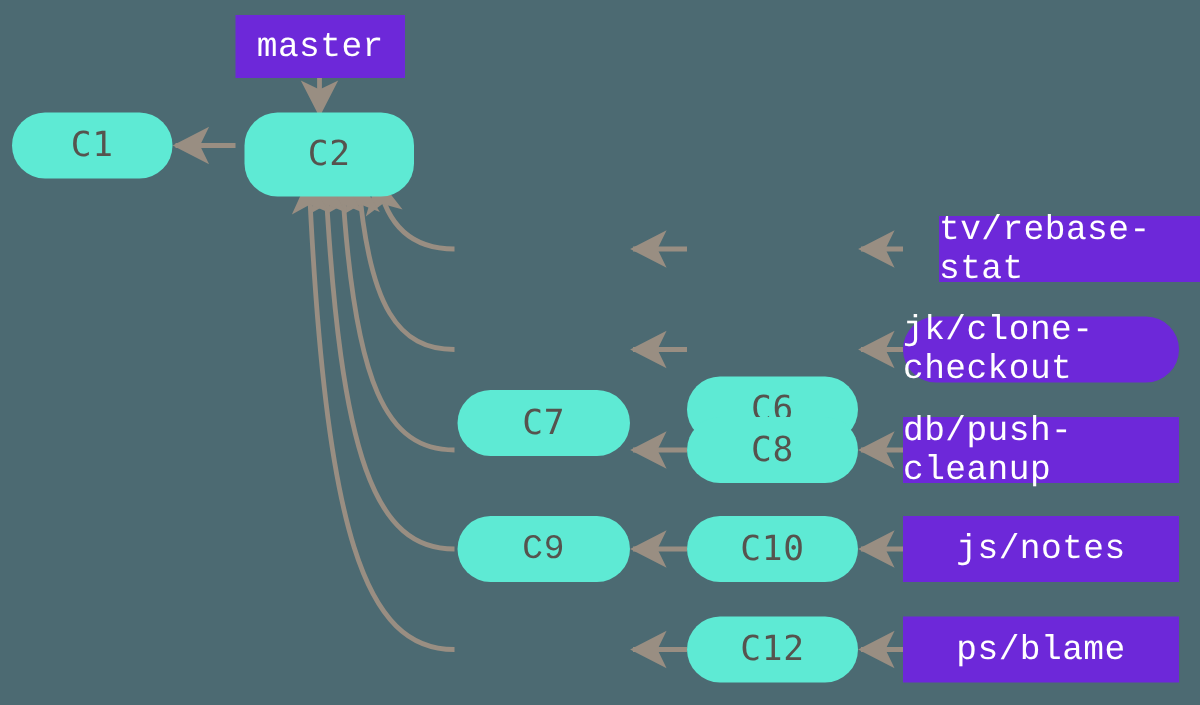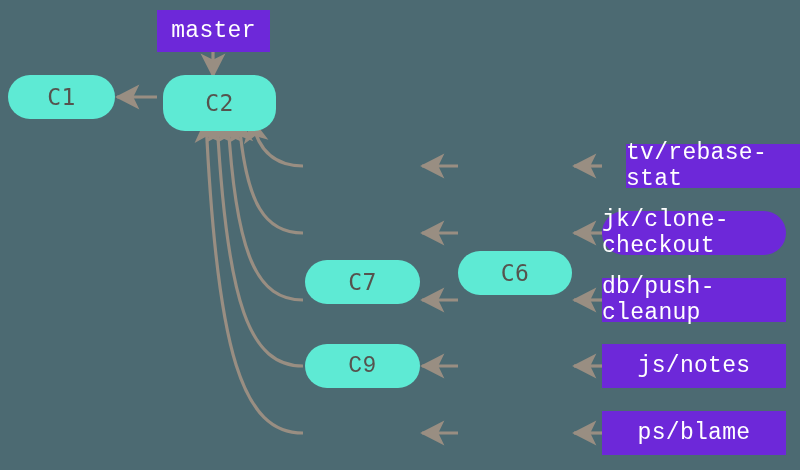--- a/index.html
+++ b/index.html
@@ -81,21 +81,24 @@
     <path d="M303,233 C266,233 246,206 239,120" fill="none" stroke="#998e82" stroke-width="3.2" marker-end="url(#ah)"></path>
     <path d="M303,300 C258,300 236,258 228,120" fill="none" stroke="#998e82" stroke-width="3.2" marker-end="url(#ah)"></path>
     <path d="M303,366 C250,366 227,306 217,120" fill="none" stroke="#998e82" stroke-width="3.2" marker-end="url(#ah)"></path>
     <path d="M303,433 C243,433 217,356 206,120" fill="none" stroke="#998e82" stroke-width="3.2" marker-end="url(#ah)"></path>
   </svg>
 
   <div class="commit" style="left:8px;top:75px;width:107px;height:44px;">C1</div>
   <div class="commit" style="left:163px;top:75px;width:113px;height:56px;">C2</div>
   <div class="commit" style="left:458px;top:211px;width:114px;height:44px;margin-top:40px;">C6</div>
   <div class="commit" style="left:305px;top:260px;width:115px;height:44px;">C7</div>
+  <div class="commit" style="left:458px;top:278px;width:114px;height:44px;">C8</div>
   <div class="commit" style="left:305px;top:344px;width:115px;height:44px;font-family:Liberation Mono, monospace;">C9</div>
+  <div class="commit" style="left:458px;top:344px;width:114px;height:44px;">C10</div>
+  <div class="commit" style="left:458px;top:411px;width:114px;height:44px;">C12</div>
 
   <div class="branch" style="left:157px;top:10px;width:113px;height:42px;">master</div>
   <div class="branch" style="left:602px;top:144px;width:184px;height:44px;margin-left:24px;">tv/rebase-stat</div>
   <div class="branch" style="left:602px;top:211px;width:184px;height:44px;border-radius:22px;">jk/clone-checkout</div>
   <div class="branch" style="left:602px;top:278px;width:184px;height:44px;">db/push-cleanup</div>
   <div class="branch" style="left:602px;top:344px;width:184px;height:44px;">js/notes</div>
   <div class="branch" style="left:602px;top:411px;width:184px;height:44px;">ps/blame</div>
 
 </div>
 

